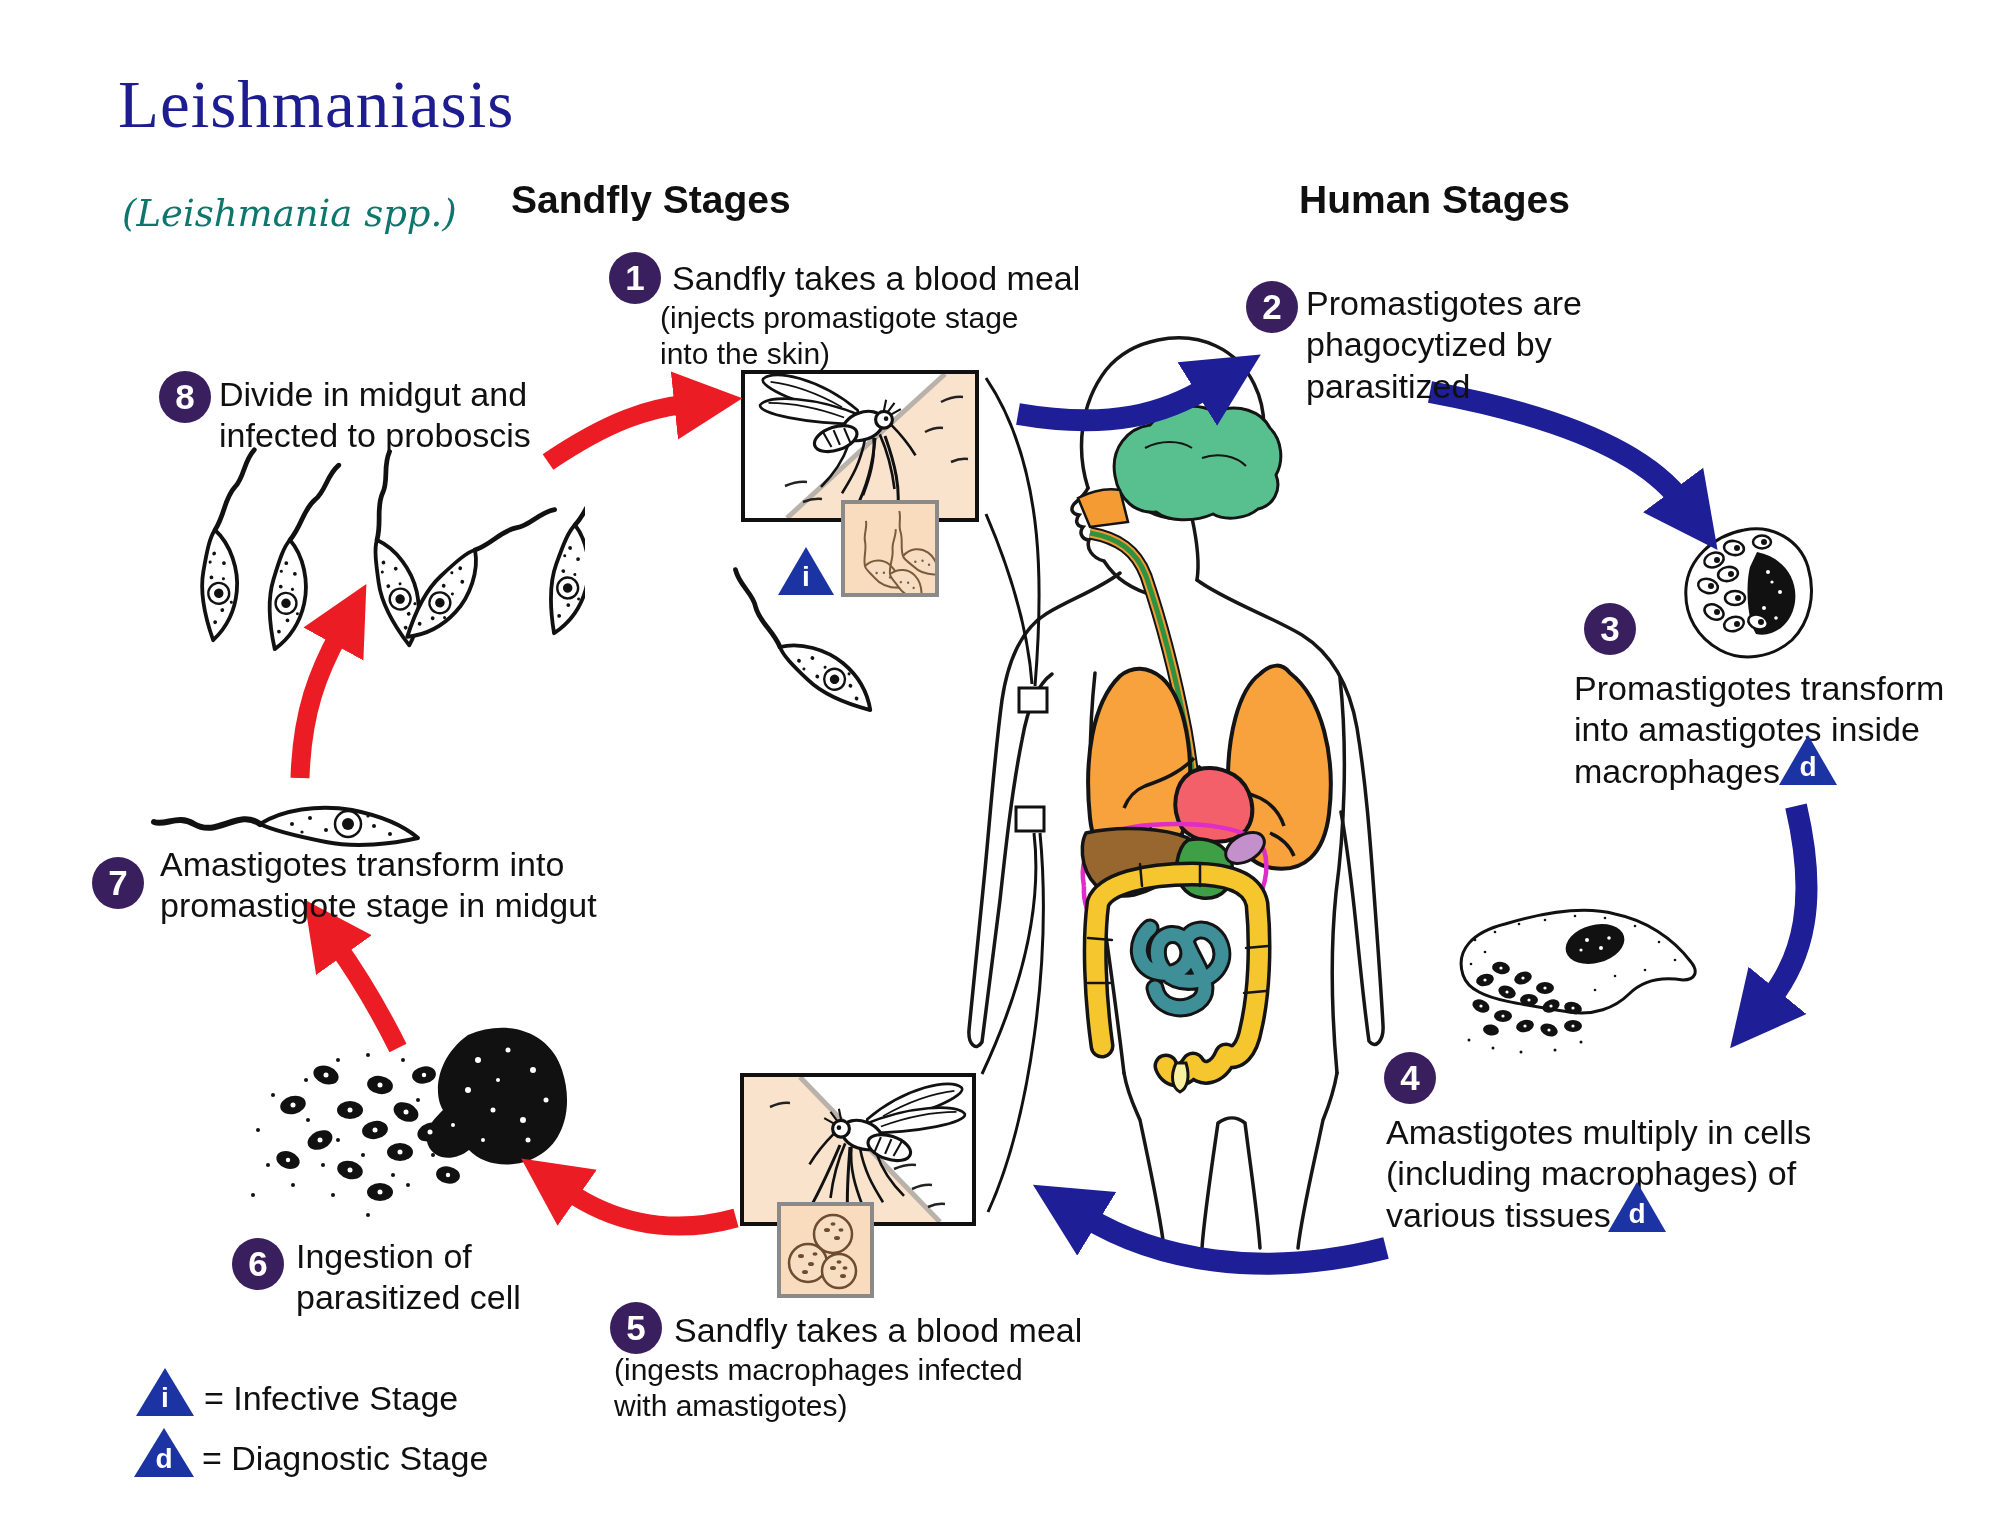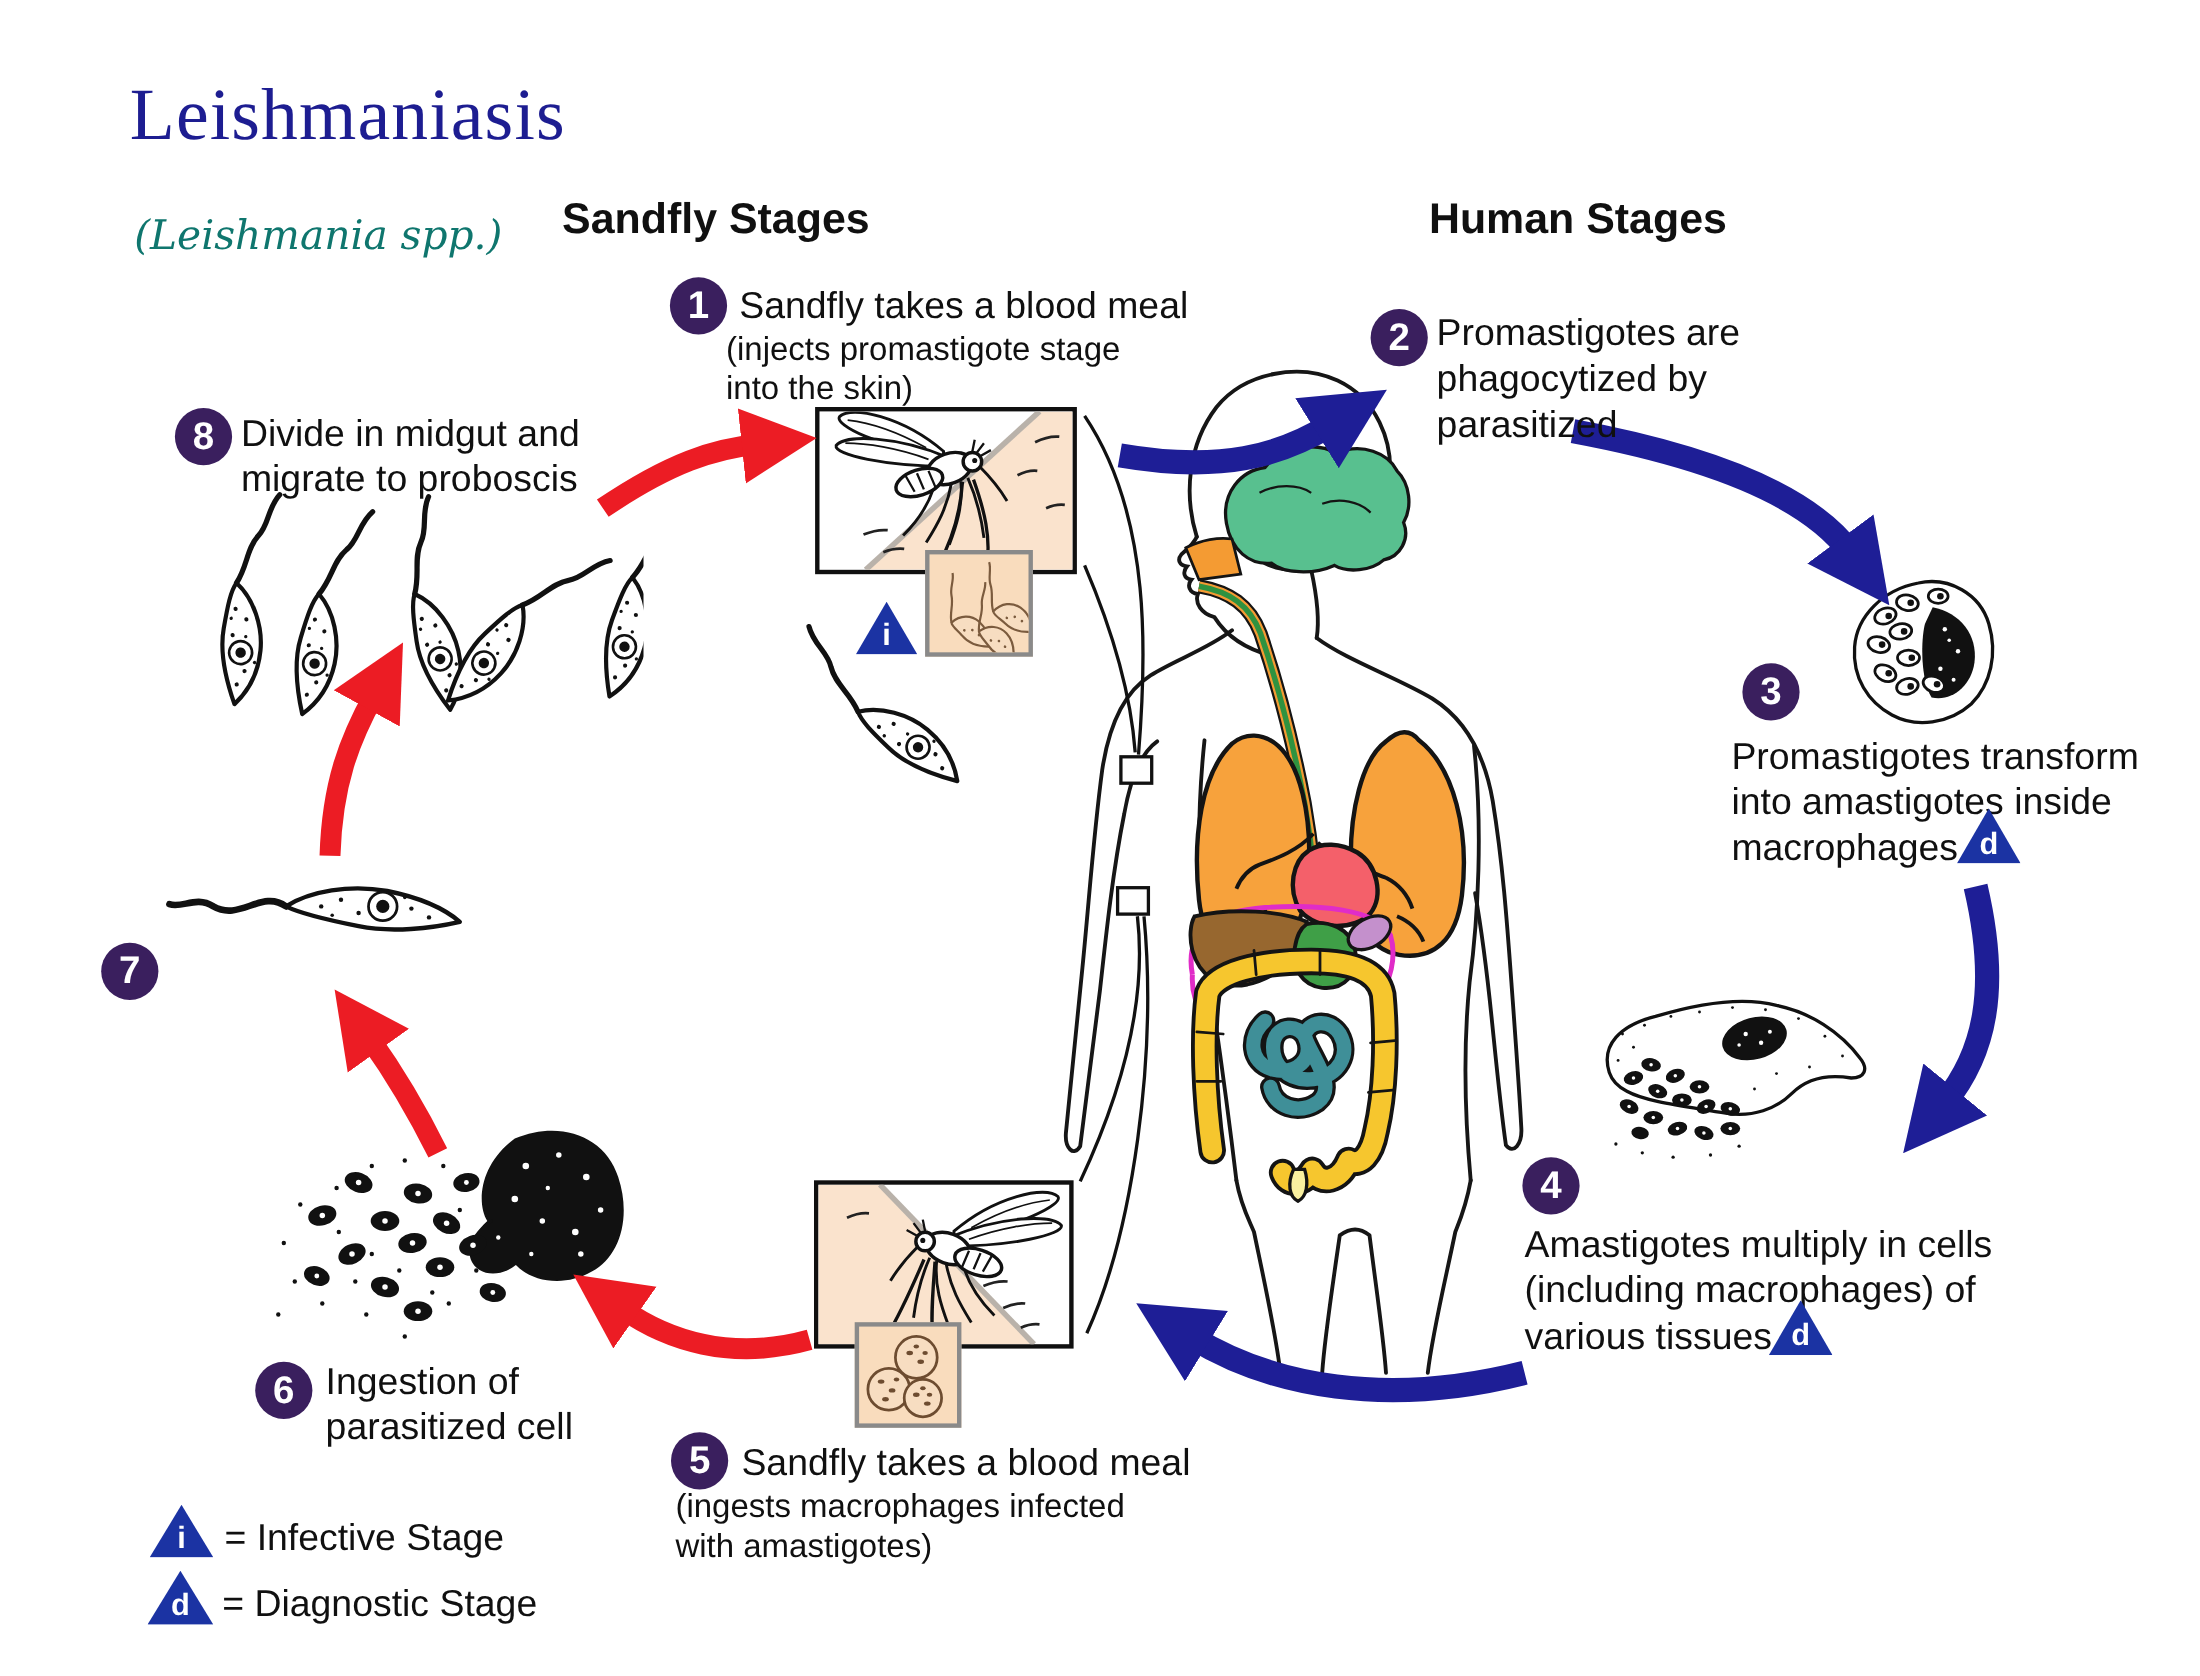--- a/index.html
+++ b/index.html
@@ -424,24 +424,26 @@
   <div class="abs stepnum" style="left:610px;top:1302px">5</div>
   <div class="abs steptext" style="left:674px;top:1310px">Sandfly takes a blood meal</div>
   <div class="abs subtext" style="left:614px;top:1352px;width:480px">(ingests macrophages infected
 with amastigotes)</div>
 
   <div class="abs stepnum" style="left:232px;top:1238px">6</div>
   <div class="abs steptext" style="left:296px;top:1236px">Ingestion of
 parasitized cell</div>
 
   <div class="abs stepnum" style="left:92px;top:857px">7</div>
+  <div class="abs steptext" style="left:160px;top:844px">Amastigotes transform into
+promastigote stage in midgut</div>
 
   <div class="abs stepnum" style="left:159px;top:371px">8</div>
   <div class="abs steptext" style="left:219px;top:374px">Divide in midgut and
-migrate to proboscis</div>
+infected to proboscis</div>
 
   <div class="abs tri" style="left:136px;top:1368px;width:58px;height:48px">
     <span>i</span>
   </div>
   <div class="abs steptext" style="left:204px;top:1378px">= Infective Stage</div>
   <div class="abs tri" style="left:134px;top:1428px;width:60px;height:49px">
     <span>d</span>
   </div>
   <div class="abs steptext" style="left:202px;top:1438px">= Diagnostic Stage</div>
 

